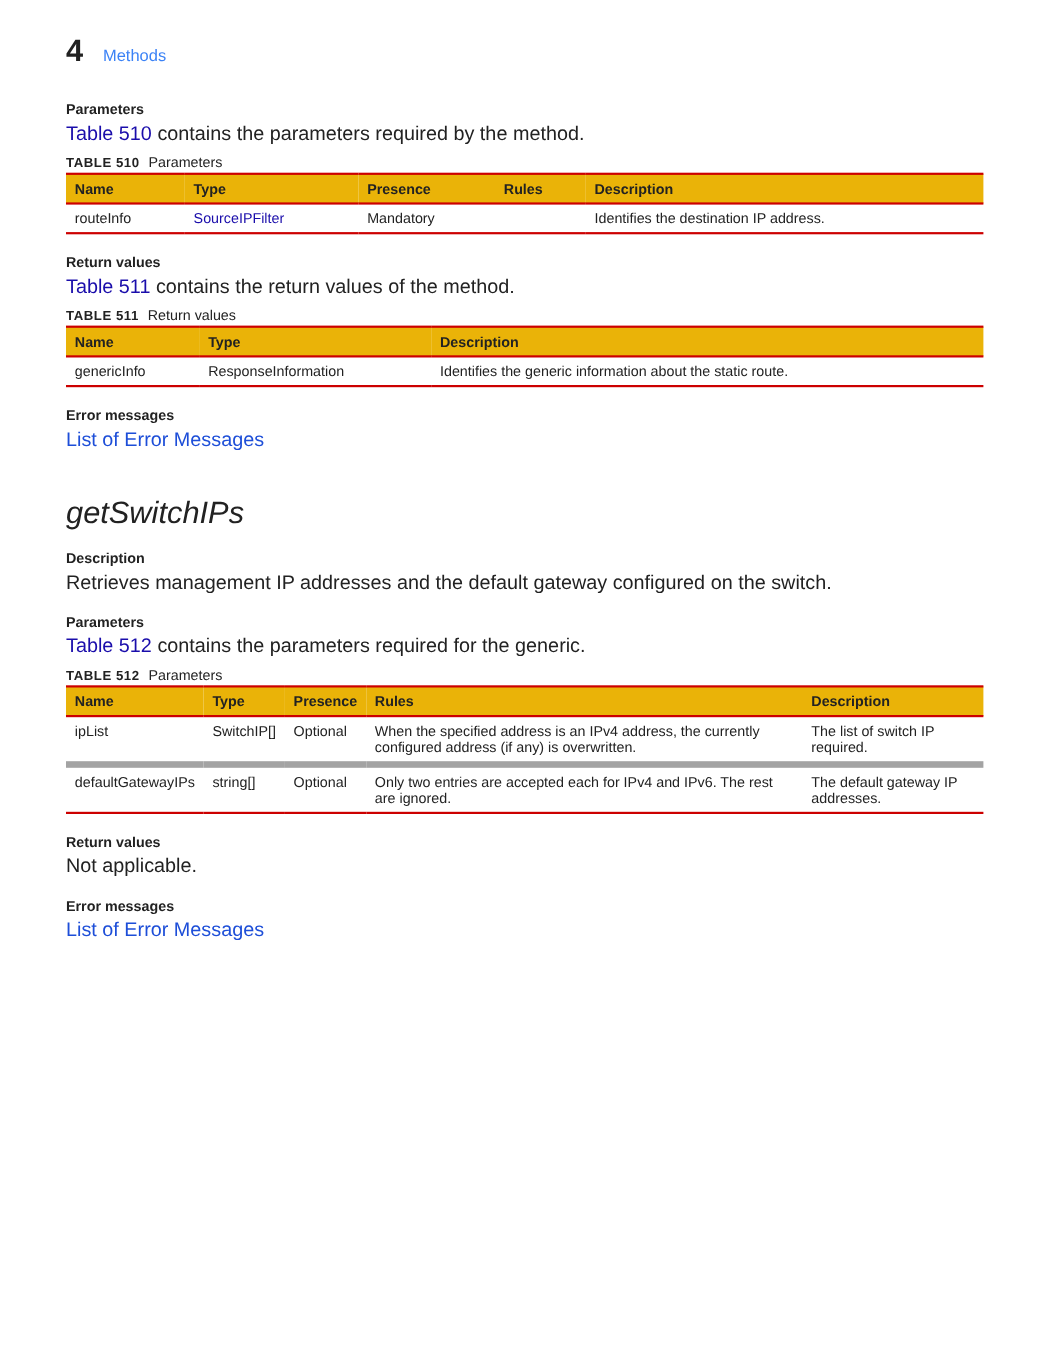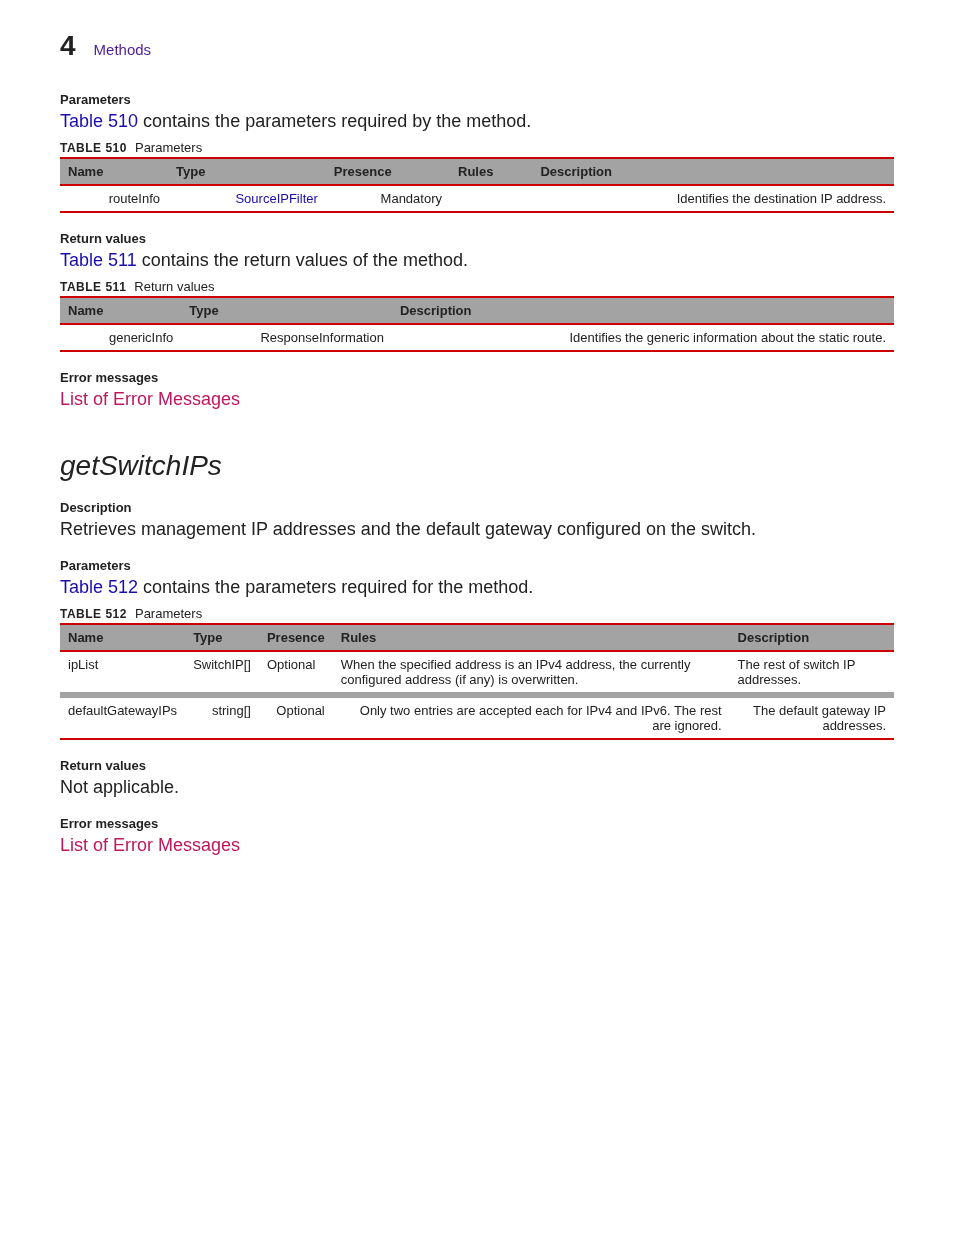--- a/index.html
+++ b/index.html
@@ -16,21 +16,21 @@
       align-items: baseline;
       gap: 18px;
       margin-bottom: 30px;
     }
     .chapter-num {
       font-size: 28px;
       font-weight: bold;
     }
     .chapter-title {
       font-size: 15px;
-      color: #4c1d95;
+      color: #3b82f6;
     }
     .section-heading {
       font-weight: bold;
       font-size: 13px;
       margin-bottom: 4px;
       margin-top: 18px;
     }
     .body-text {
       font-size: 18px;
       margin-bottom: 6px;
@@ -62,41 +62,40 @@
       font-size: 13px;
     }
     table thead tr {
       border-top: 2px solid #cc0000;
       border-bottom: 2px solid #cc0000;
     }
     table thead th {
       font-weight: bold;
       padding: 5px 8px;
       text-align: left;
-      background: #a3a3a3;
+      background: #eab308;
     }
     table tbody tr {
       border-bottom: 6px solid #a3a3a3;
     }
     table tbody tr:last-child {
       border-bottom: 2px solid #cc0000;
-      text-align: right;
     }
     table tbody td {
       padding: 5px 8px;
       vertical-align: top;
     }
     .method-title {
       font-style: italic;
       font-size: 28px;
       font-weight: normal;
       margin: 40px 0 18px 0;
     }
     .link-blue {
-      color: #be185d;
+      color: #1d4ed8;
     }
     .section-block {
       margin-bottom: 8px;
     }
   </style>
 </head>
 <body>
 
 <div class="page-header">
   <span class="chapter-num">4</span>
@@ -173,21 +172,21 @@
 <div class="method-title">getSwitchIPs</div>
 
 <div class="section-block">
   <div class="section-heading">Description</div>
   <div class="body-text">Retrieves management IP addresses and the default gateway configured on the switch.</div>
 </div>
 
 <div class="section-block">
   <div class="section-heading">Parameters</div>
   <div class="body-text">
-    <a href="#">Table 512</a><span> contains the parameters required for the method.</span>
+    <a href="#">Table 512</a><span> contains the parameters required for the generic.</span>
   </div>
 </div>
 
 <div class="table-label">
   <span class="table-label-tag">TABLE 512</span>
   <span class="table-label-desc">Parameters</span>
 </div>
 <table>
   <thead>
     <tr>
@@ -197,21 +196,21 @@
       <th>Rules</th>
       <th>Description</th>
     </tr>
   </thead>
   <tbody>
     <tr>
       <td>ipList</td>
       <td>SwitchIP[]</td>
       <td>Optional</td>
       <td>When the specified address is an IPv4 address, the currently configured address (if any) is overwritten.</td>
-      <td>The rest of switch IP addresses.</td>
+      <td>The list of switch IP required.</td>
     </tr>
     <tr>
       <td>defaultGatewayIPs</td>
       <td>string[]</td>
       <td>Optional</td>
       <td>Only two entries are accepted each for IPv4 and IPv6. The rest are ignored.</td>
       <td>The default gateway IP addresses.</td>
     </tr>
   </tbody>
 </table>

